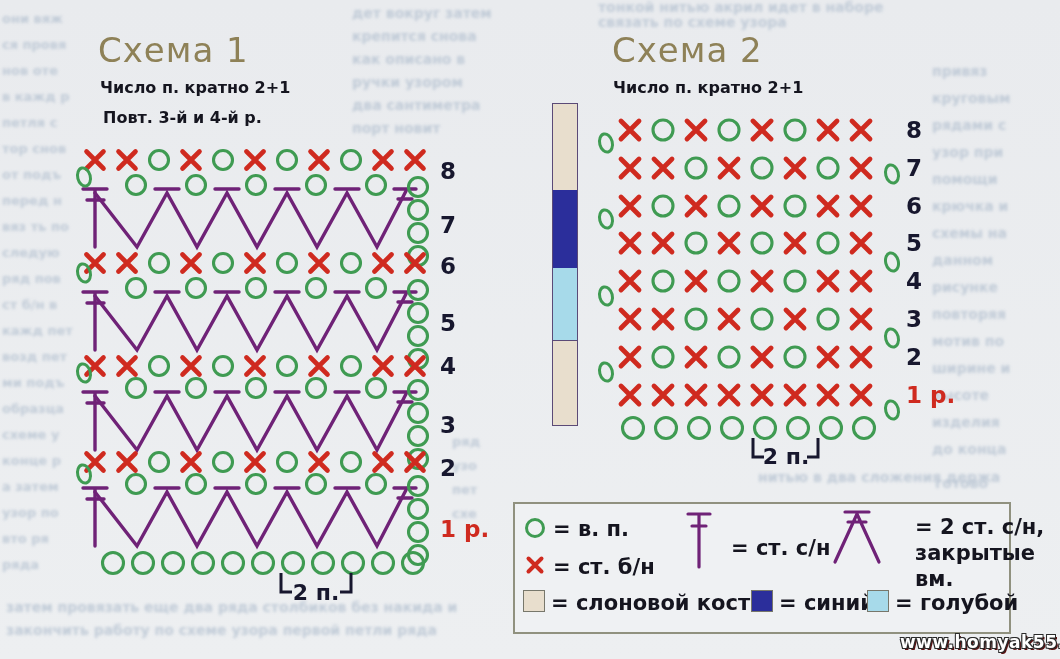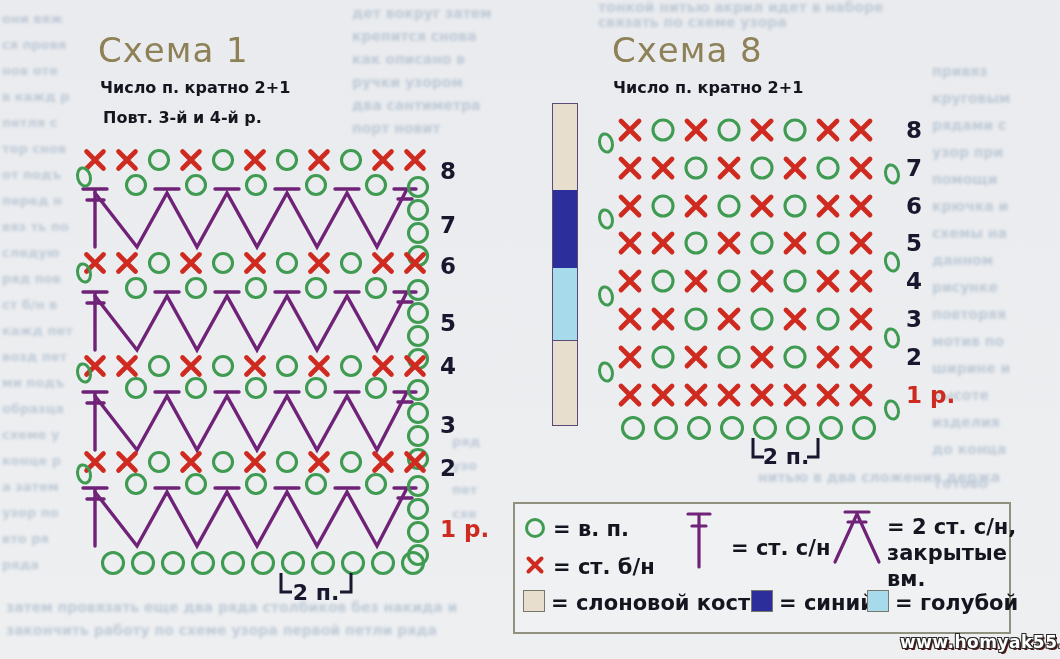--- a/index.html
+++ b/index.html
@@ -9,21 +9,21 @@
   .note{position:absolute;font-size:16px;font-weight:600;color:#15151f;white-space:nowrap;}
   .bleed{position:absolute;color:#b9c5d3;filter:blur(1.4px);font-weight:600;opacity:.85;white-space:pre-line;pointer-events:none;}
   .chart-svg{position:absolute;}
   .colorbar{position:absolute;left:552px;top:103px;width:24px;height:321px;border:1.5px solid #5b4a77;box-sizing:content-box;}
   .colorbar .seg{width:100%;}
   .colorbar .seg.lined{border-top:1px solid #5b4a77;box-sizing:border-box;}
   .legend{position:absolute;left:513px;top:502px;width:494px;height:128px;border:2px solid #90917f;background:#eff1f3;}
   .legend .lab{position:absolute;font-size:21px;font-weight:600;color:#15151f;white-space:nowrap;}
   .legend .sym{position:absolute;}
   .lg-sw{position:absolute;width:22px;height:22px;border:1.5px solid #77776b;box-sizing:border-box;}
-  .wrap-lab{white-space:normal !important;line-height:26px;}
+  .wrap-lab{white-space:normal !important;line-height:26px;margin-left:28px;}
   .watermark{position:absolute;left:900px;top:632px;font-size:17px;font-weight:bold;color:#ffffff;letter-spacing:.5px;
     text-shadow:-1px -1px 0 #2a2a2a,1px -1px 0 #2a2a2a,-1px 1px 0 #2a2a2a,1px 1px 0 #2a2a2a,2px 2px 0 #5a1010;}
 </style>
 </head>
 <body>
 
 <div class="page">
 
   <div id="bleed-layer">
       <div class="bleed" style="left: 2px; top: 6px; width: 88px; font-size: 13px; line-height: 26px;">они вяж
@@ -223,21 +223,21 @@
       <text x="316" y="600" fill="#17172e" font-size="22" font-weight="bold" text-anchor="middle" font-family="DejaVu Sans, sans-serif">2 п.</text>
     </svg>
 
   <div class="colorbar" id="colorbar">
       <div class="seg" style="height: 86px; background: rgb(232, 222, 205);"></div>
       <div class="seg" style="height: 78px; background: rgb(43, 46, 155);"></div>
       <div class="seg" style="height: 72px; background: rgb(167, 218, 234);"></div>
       <div class="seg lined" style="height: 85px; background: rgb(232, 222, 205);"></div>
     </div>
 
-  <div class="title" style="left:612px;top:30px;">Схема 8</div>
+  <div class="title" style="left:612px;top:30px;">Схема 2</div>
   <div class="note" style="left:613px;top:78px;">Число п. кратно 2+1</div>
   <svg id="chart2" class="chart-svg" style="left:595px;top:110px;" width="360" height="375" viewBox="595 110 360 375">
       <path d="M621,121 L639,139 M639,121 L621,139" stroke="#cf2a1f" stroke-width="4.8" stroke-linecap="round" fill="none"></path>
       <circle cx="663" cy="130" r="10" stroke="#3f9b52" stroke-width="3.1" fill="none"></circle>
       <path d="M687,121 L705,139 M705,121 L687,139" stroke="#cf2a1f" stroke-width="4.8" stroke-linecap="round" fill="none"></path>
       <circle cx="729" cy="130" r="10" stroke="#3f9b52" stroke-width="3.1" fill="none"></circle>
       <path d="M753,121 L771,139 M771,121 L753,139" stroke="#cf2a1f" stroke-width="4.8" stroke-linecap="round" fill="none"></path>
       <circle cx="795" cy="130" r="10" stroke="#3f9b52" stroke-width="3.1" fill="none"></circle>
       <path d="M819,121 L837,139 M837,121 L819,139" stroke="#cf2a1f" stroke-width="4.8" stroke-linecap="round" fill="none"></path>
       <path d="M852,121 L870,139 M870,121 L852,139" stroke="#cf2a1f" stroke-width="4.8" stroke-linecap="round" fill="none"></path>

